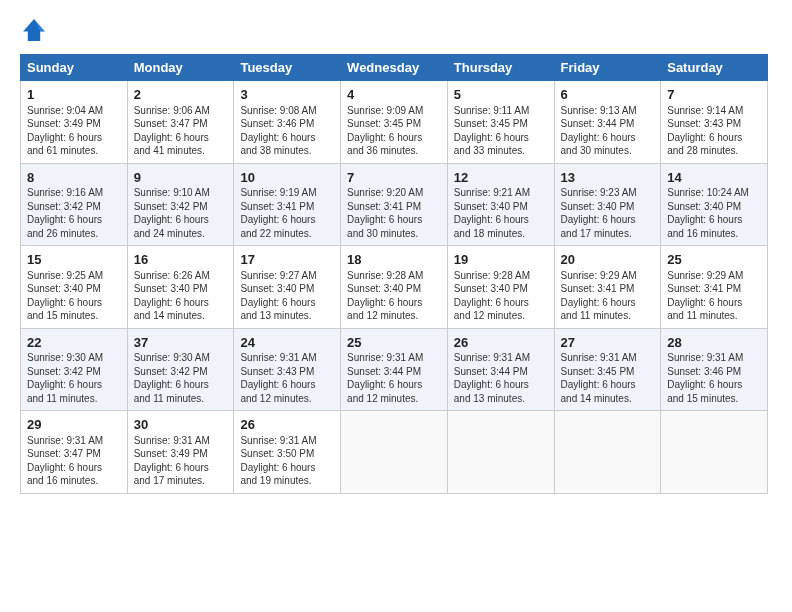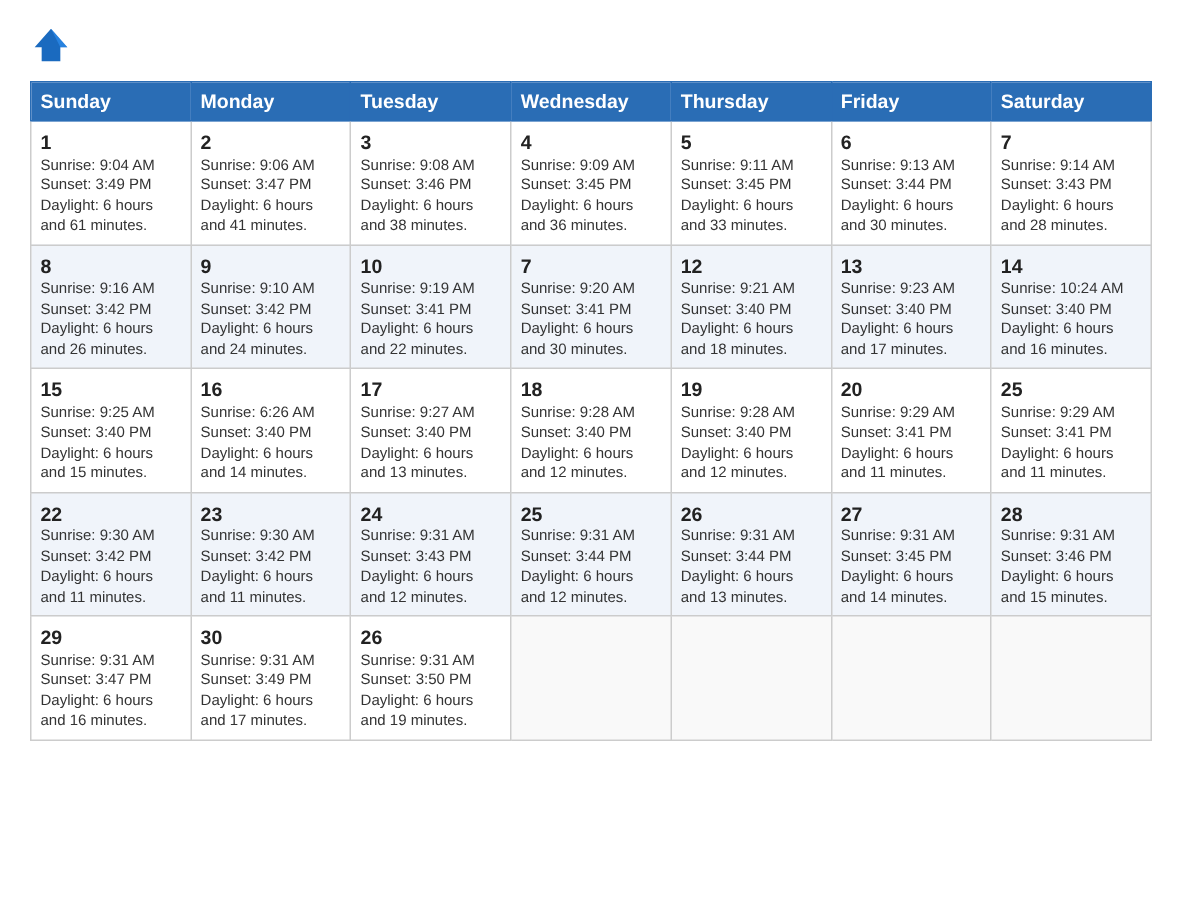--- a/index.html
+++ b/index.html
@@ -282,21 +282,21 @@
         </tr>
         <tr>
           <td>
             <span class="day-num">22</span>
             <div class="cell-text">Sunrise: 9:30 AM</div>
             <div class="cell-text">Sunset: 3:42 PM</div>
             <div class="cell-text">Daylight: 6 hours</div>
             <div class="cell-text">and 11 minutes.</div>
           </td>
           <td>
-            <span class="day-num">23</span>
+            <span class="day-num">37</span>
             <div class="cell-text">Sunrise: 9:30 AM</div>
             <div class="cell-text">Sunset: 3:42 PM</div>
             <div class="cell-text">Daylight: 6 hours</div>
             <div class="cell-text">and 11 minutes.</div>
           </td>
           <td>
             <span class="day-num">24</span>
             <div class="cell-text">Sunrise: 9:31 AM</div>
             <div class="cell-text">Sunset: 3:43 PM</div>
             <div class="cell-text">Daylight: 6 hours</div>

